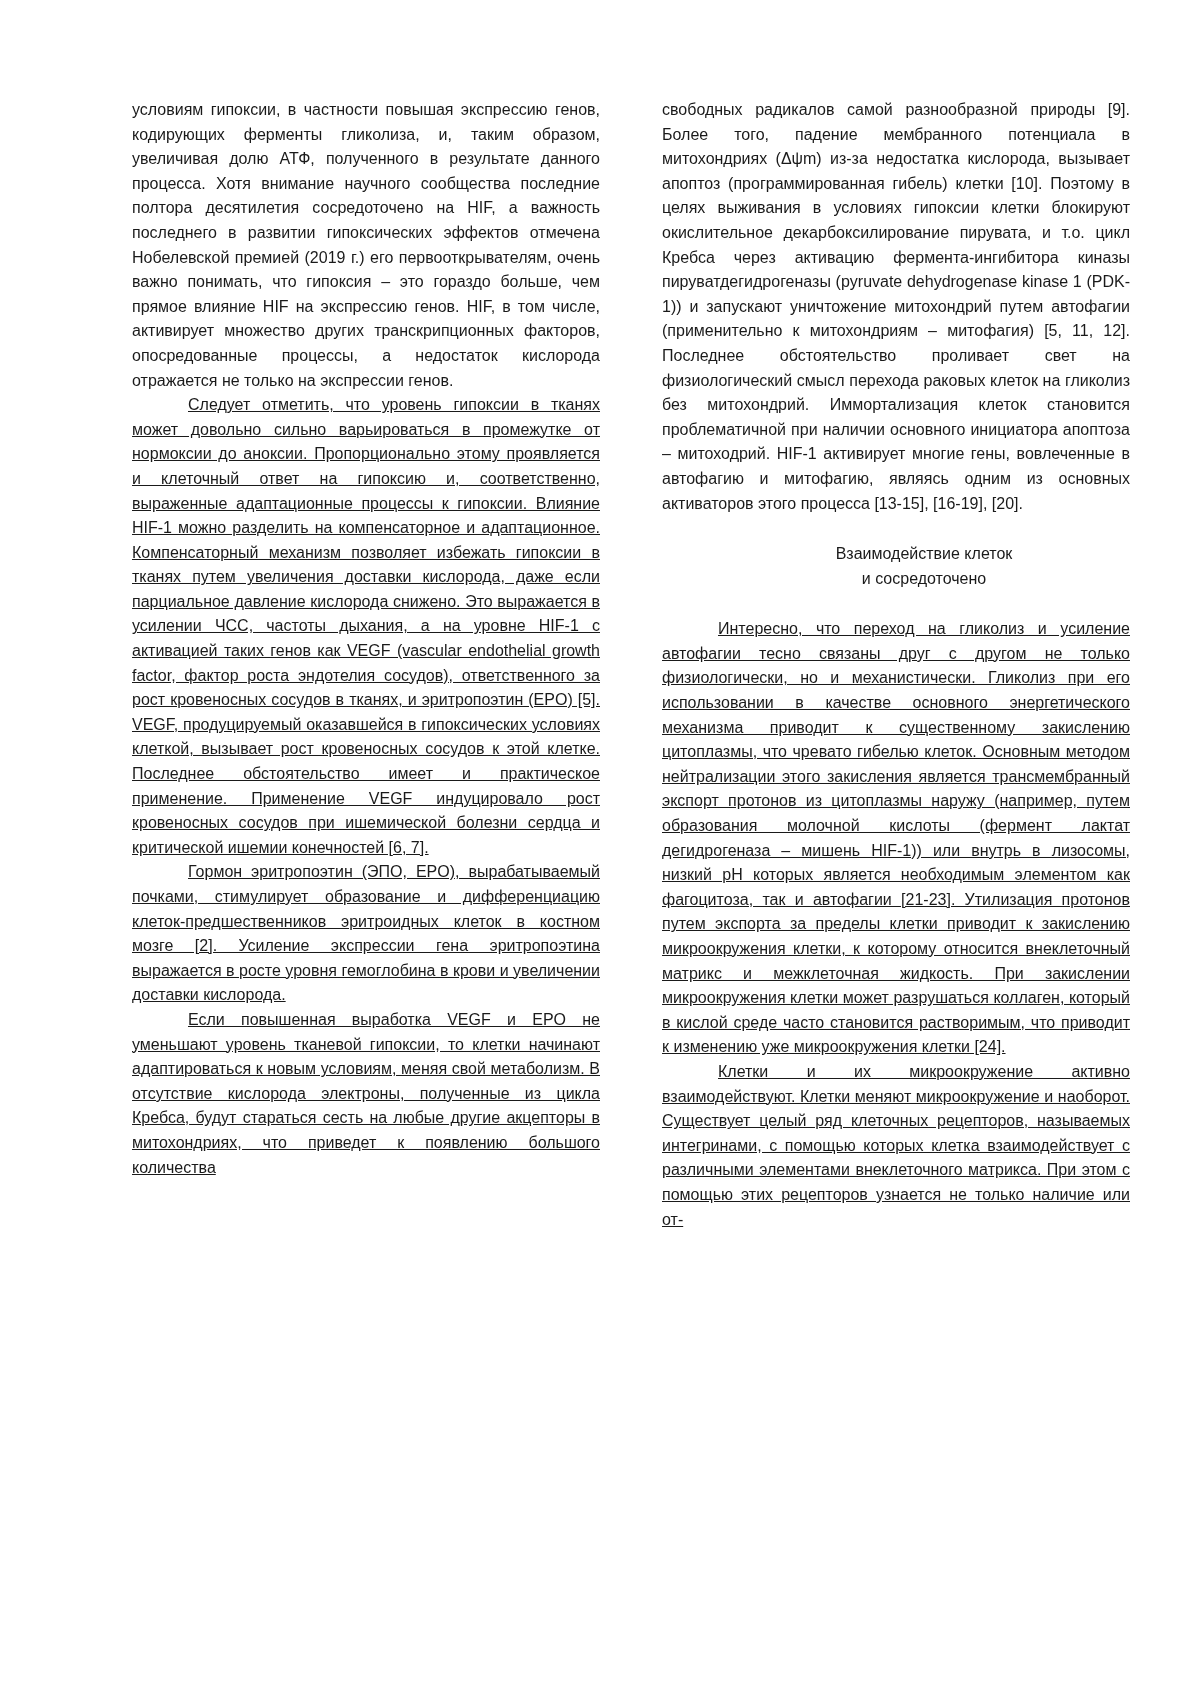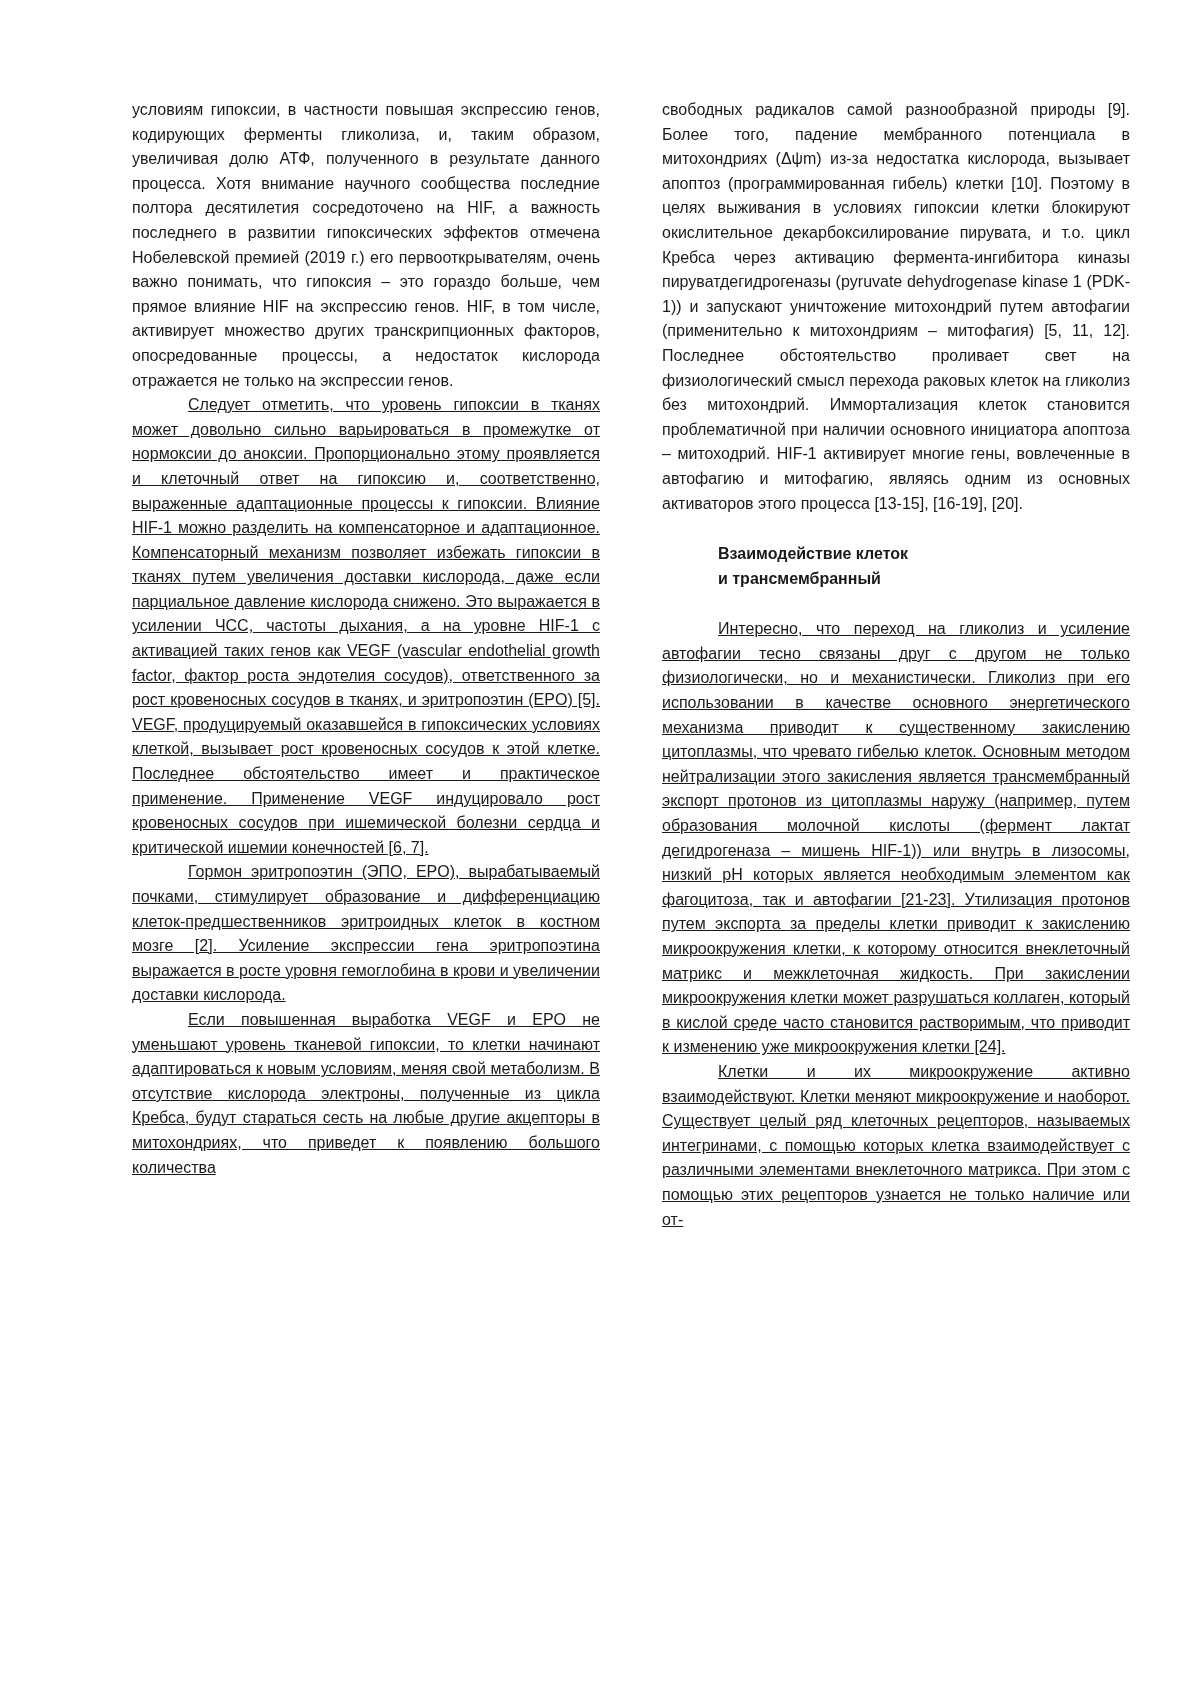--- a/index.html
+++ b/index.html
@@ -2,40 +2,40 @@
 <html><head>
 <meta charset="utf-8">
 <style>
   html,body{margin:0;padding:0;background:#fff;}
   body{width:1200px;height:1696px;position:relative;overflow:hidden;font-family:"Liberation Sans",sans-serif;color:#1a1a1a;}
   .col{position:absolute;top:98px;width:468px;font-size:16px;line-height:24.6px;text-align:justify;}
   .col.left{left:132px;}
   .col.right{left:662px;}
   .col p{margin:0;}
   .col p.ind{text-indent:56px;text-decoration:underline;}
-  .heading{font-weight:bold;margin:0;padding-left:56px;text-align:left;}
+  .heading{font-weight:normal;margin:0;padding-left:56px;text-align:center;}
   .footer{position:absolute;top:1698px;left:132px;right:90px;font-family:"Liberation Sans",sans-serif;font-size:15px;font-weight:bold;color:#8a8a8a;letter-spacing:-0.3px;padding-left:48px;}
   .footer .pnum{position:absolute;right:0;top:0;}
 </style>
 </head>
 <body>
 
 <div class="col left">
   <p>условиям гипоксии, в частности повышая экспрессию генов, кодирующих ферменты гликолиза, и, таким образом, увеличивая долю АТФ, полученного в результате данного процесса. Хотя внимание научного сообщества последние полтора десятилетия сосредоточено на HIF, а важность последнего в развитии гипоксических эффектов отмечена Нобелевской премией (2019 г.) его первооткрывателям, очень важно понимать, что гипоксия – это гораздо больше, чем прямое влияние HIF на экспрессию генов. HIF, в том числе, активирует множество других транскрипционных факторов, опосредованные процессы, а недостаток кислорода отражается не только на экспрессии генов.</p>
   <p class="ind">Следует отметить, что уровень гипоксии в тканях может довольно сильно варьироваться в промежутке от нормоксии до аноксии. Пропорционально этому проявляется и клеточный ответ на гипоксию и, соответственно, выраженные адаптационные процессы к гипоксии. Влияние HIF-1 можно разделить на компенсаторное и адаптационное. Компенсаторный механизм позволяет избежать гипоксии в тканях путем увеличения доставки кислорода, даже если парциальное давление кислорода снижено. Это выражается в усилении ЧСС, частоты дыхания, а на уровне HIF-1 с активацией таких генов как VEGF (vascular endothelial growth factor, фактор роста эндотелия сосудов), ответственного за рост кровеносных сосудов в тканях, и эритропоэтин (EPO) [5]. VEGF, продуцируемый оказавшейся в гипоксических условиях клеткой, вызывает рост кровеносных сосудов к этой клетке. Последнее обстоятельство имеет и практическое применение. Применение VEGF индуцировало рост кровеносных сосудов при ишемической болезни сердца и критической ишемии конечностей [6, 7].</p>
   <p class="ind">Гормон эритропоэтин (ЭПО, EPO), вырабатываемый почками, стимулирует образование и дифференциацию клеток-предшественников эритроидных клеток в костном мозге [2]. Усиление экспрессии гена эритропоэтина выражается в росте уровня гемоглобина в крови и увеличении доставки кислорода.</p>
   <p class="ind">Если повышенная выработка VEGF и EPO не уменьшают уровень тканевой гипоксии, то клетки начинают адаптироваться к новым условиям, меняя свой метаболизм. В отсутствие кислорода электроны, полученные из цикла Кребса, будут стараться сесть на любые другие акцепторы в митохондриях, что приведет к появлению большого количества</p>
 </div>
 
 <div class="col right">
   <p>свободных радикалов самой разнообразной природы [9]. Более того, падение мембранного потенциала в митохондриях (Δψm) из-за недостатка кислорода, вызывает апоптоз (программированная гибель) клетки [10]. Поэтому в целях выживания в условиях гипоксии клетки блокируют окислительное декарбоксилирование пирувата, и т.о. цикл Кребса через активацию фермента-ингибитора киназы пируватдегидрогеназы (pyruvate dehydrogenase kinase 1 (PDK-1)) и запускают уничтожение митохондрий путем автофагии (применительно к митохондриям – митофагия) [5, 11, 12]. Последнее обстоятельство проливает свет на физиологический смысл перехода раковых клеток на гликолиз без митохондрий. Иммортализация клеток становится проблематичной при наличии основного инициатора апоптоза – митоходрий. HIF-1 активирует многие гены, вовлеченные в автофагию и митофагию, являясь одним из основных активаторов этого процесса [13-15], [16-19], [20].</p>
   <div style="height:26px"></div>
   <p class="heading">
     <span>Взаимодействие клеток</span><br>
-    <span>и трансмембранный</span>
+    <span>и сосредоточено</span>
   </p>
   <div style="height:26px"></div>
   <p class="ind">Интересно, что переход на гликолиз и усиление автофагии тесно связаны друг с другом не только физиологически, но и механистически. Гликолиз при его использовании в качестве основного энергетического механизма приводит к существенному закислению цитоплазмы, что чревато гибелью клеток. Основным методом нейтрализации этого закисления является трансмембранный экспорт протонов из цитоплазмы наружу (например, путем образования молочной кислоты (фермент лактат дегидрогеназа – мишень HIF-1)) или внутрь в лизосомы, низкий pH которых является необходимым элементом как фагоцитоза, так и автофагии [21-23]. Утилизация протонов путем экспорта за пределы клетки приводит к закислению микроокружения клетки, к которому относится внеклеточный матрикс и межклеточная жидкость. При закислении микроокружения клетки может разрушаться коллаген, который в кислой среде часто становится растворимым, что приводит к изменению уже микроокружения клетки [24].</p>
   <p class="ind">Клетки и их микроокружение активно взаимодействуют. Клетки меняют микроокружение и наоборот. Существует целый ряд клеточных рецепторов, называемых интегринами, с помощью которых клетка взаимодействует с различными элементами внеклеточного матрикса. При этом с помощью этих рецепторов узнается не только наличие или от-</p>
 </div>
 
 <div class="footer">
   <span style="white-space:pre">НАУЧНО-ПРАКТИЧЕСКИЙ ЖУРНАЛ  |  2024</span>
   <span class="pnum">37</span>
 </div>

